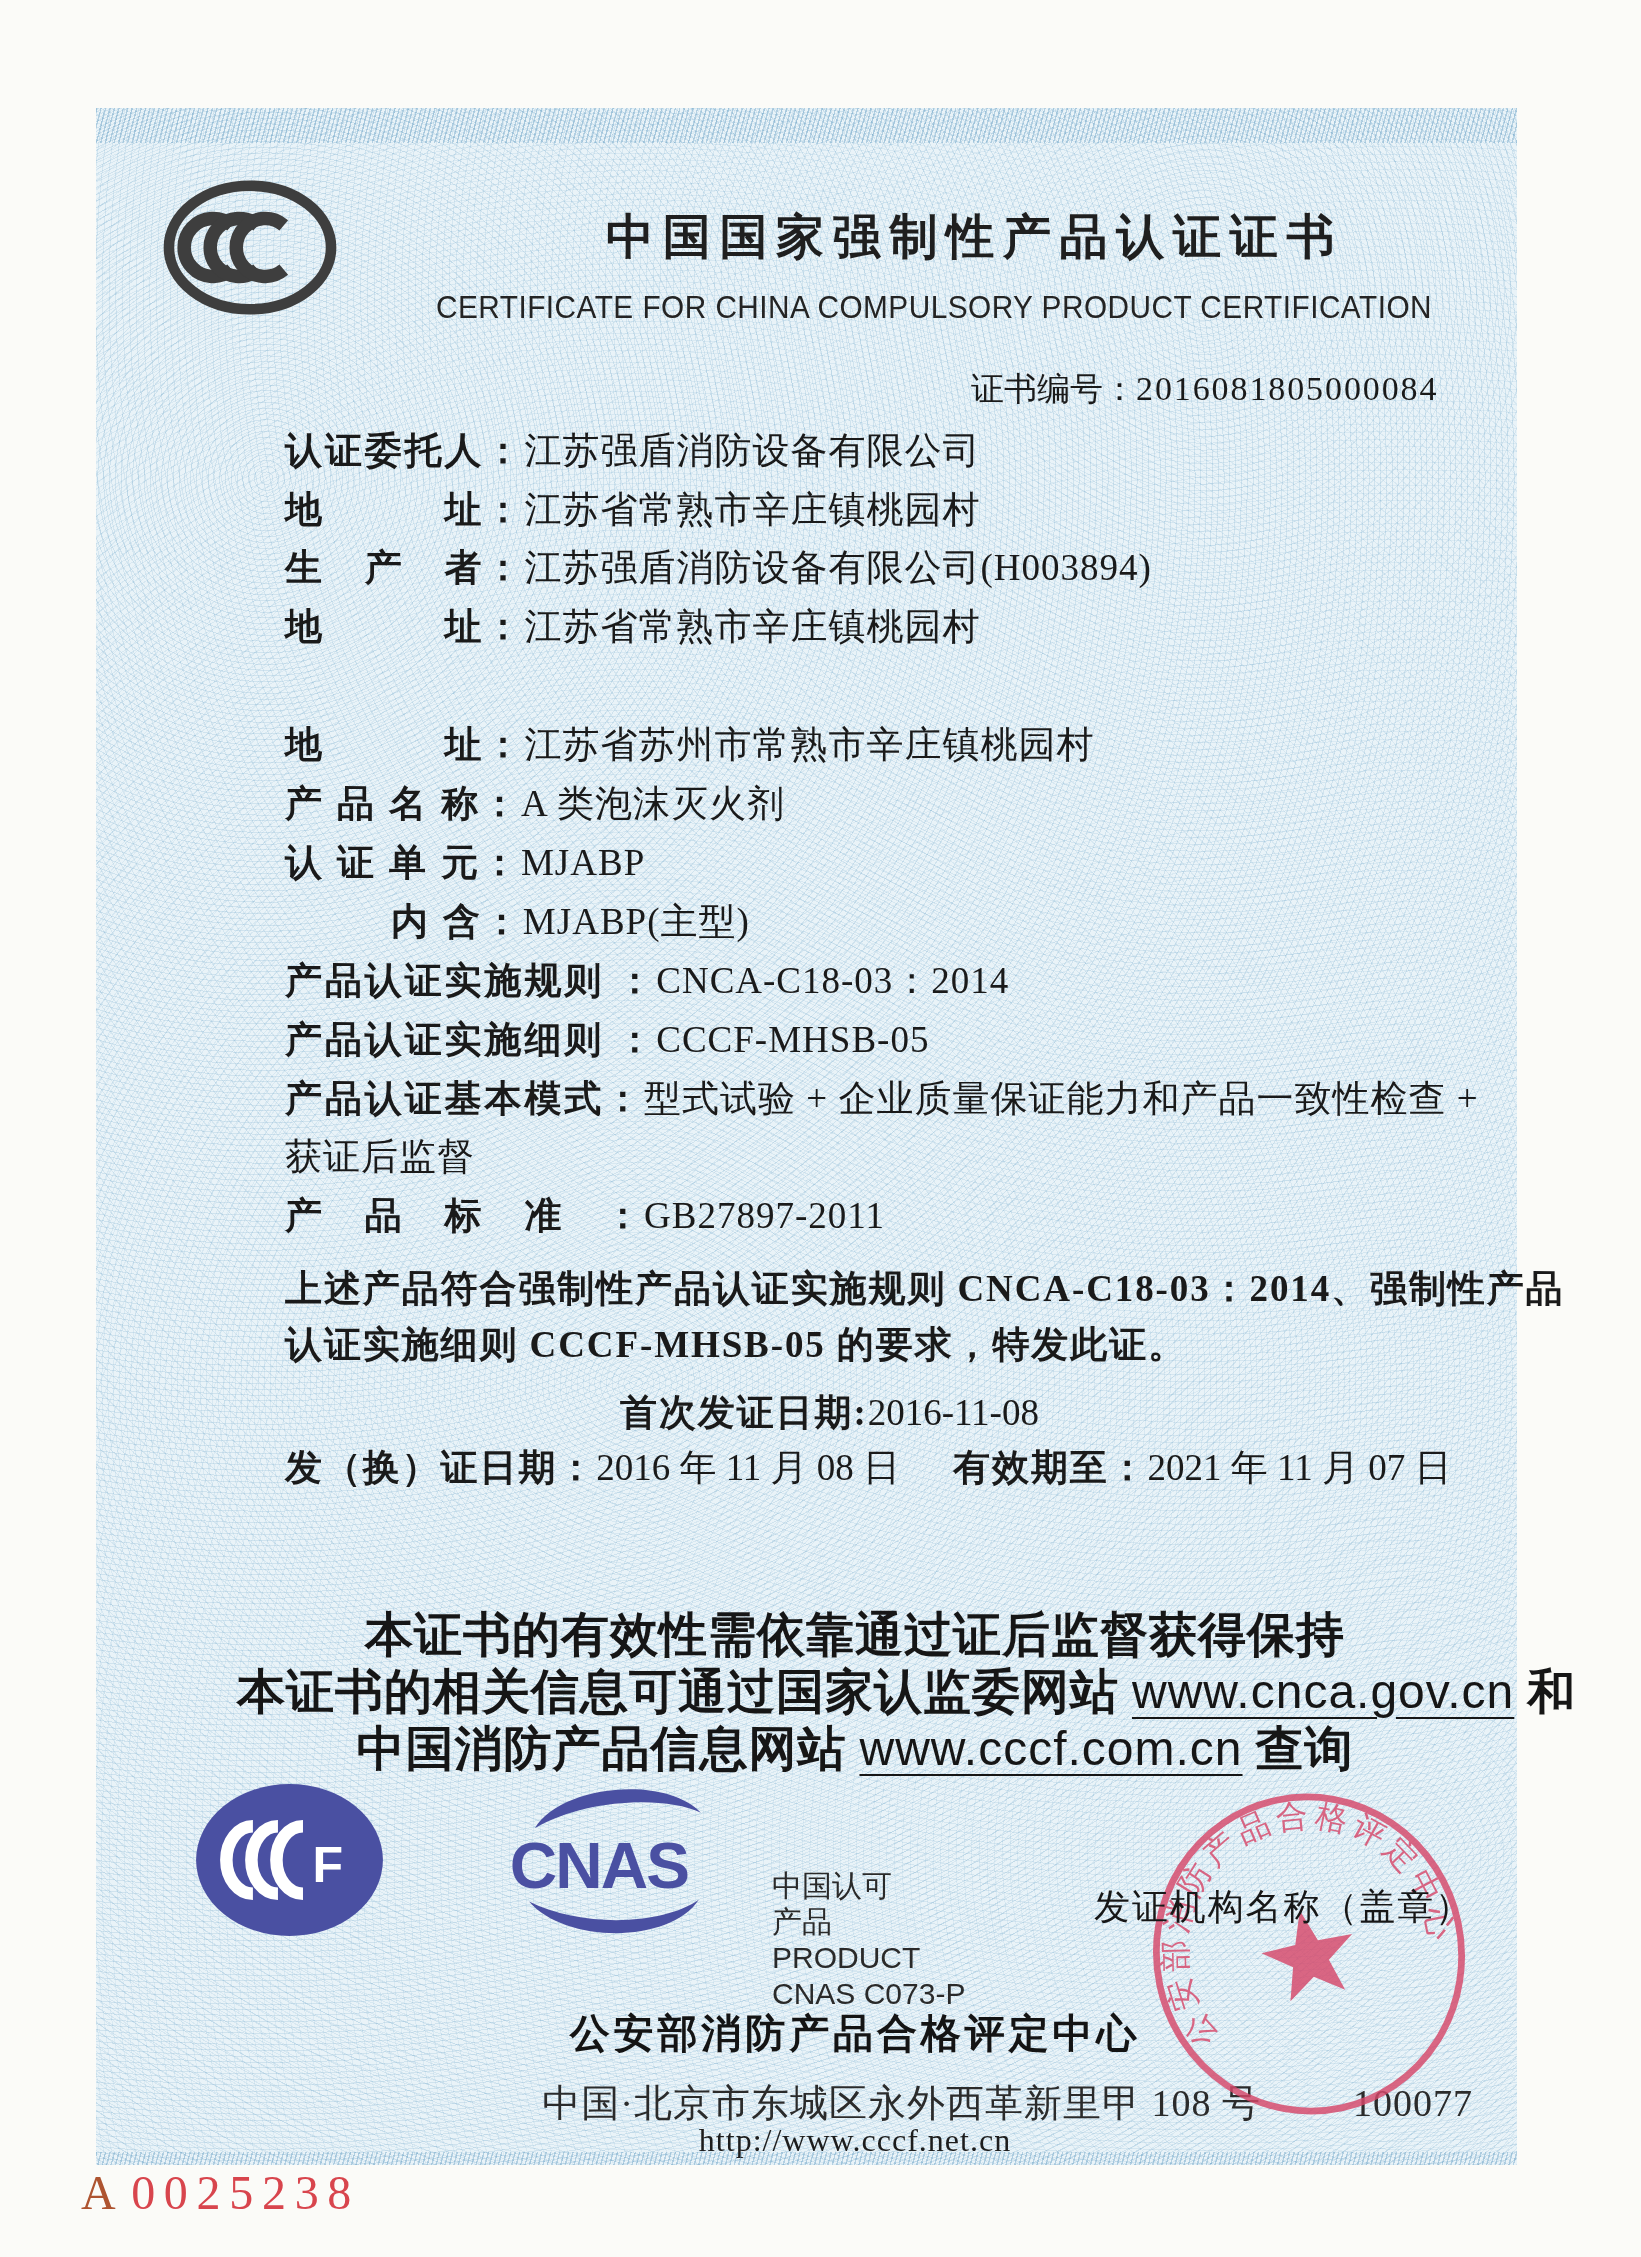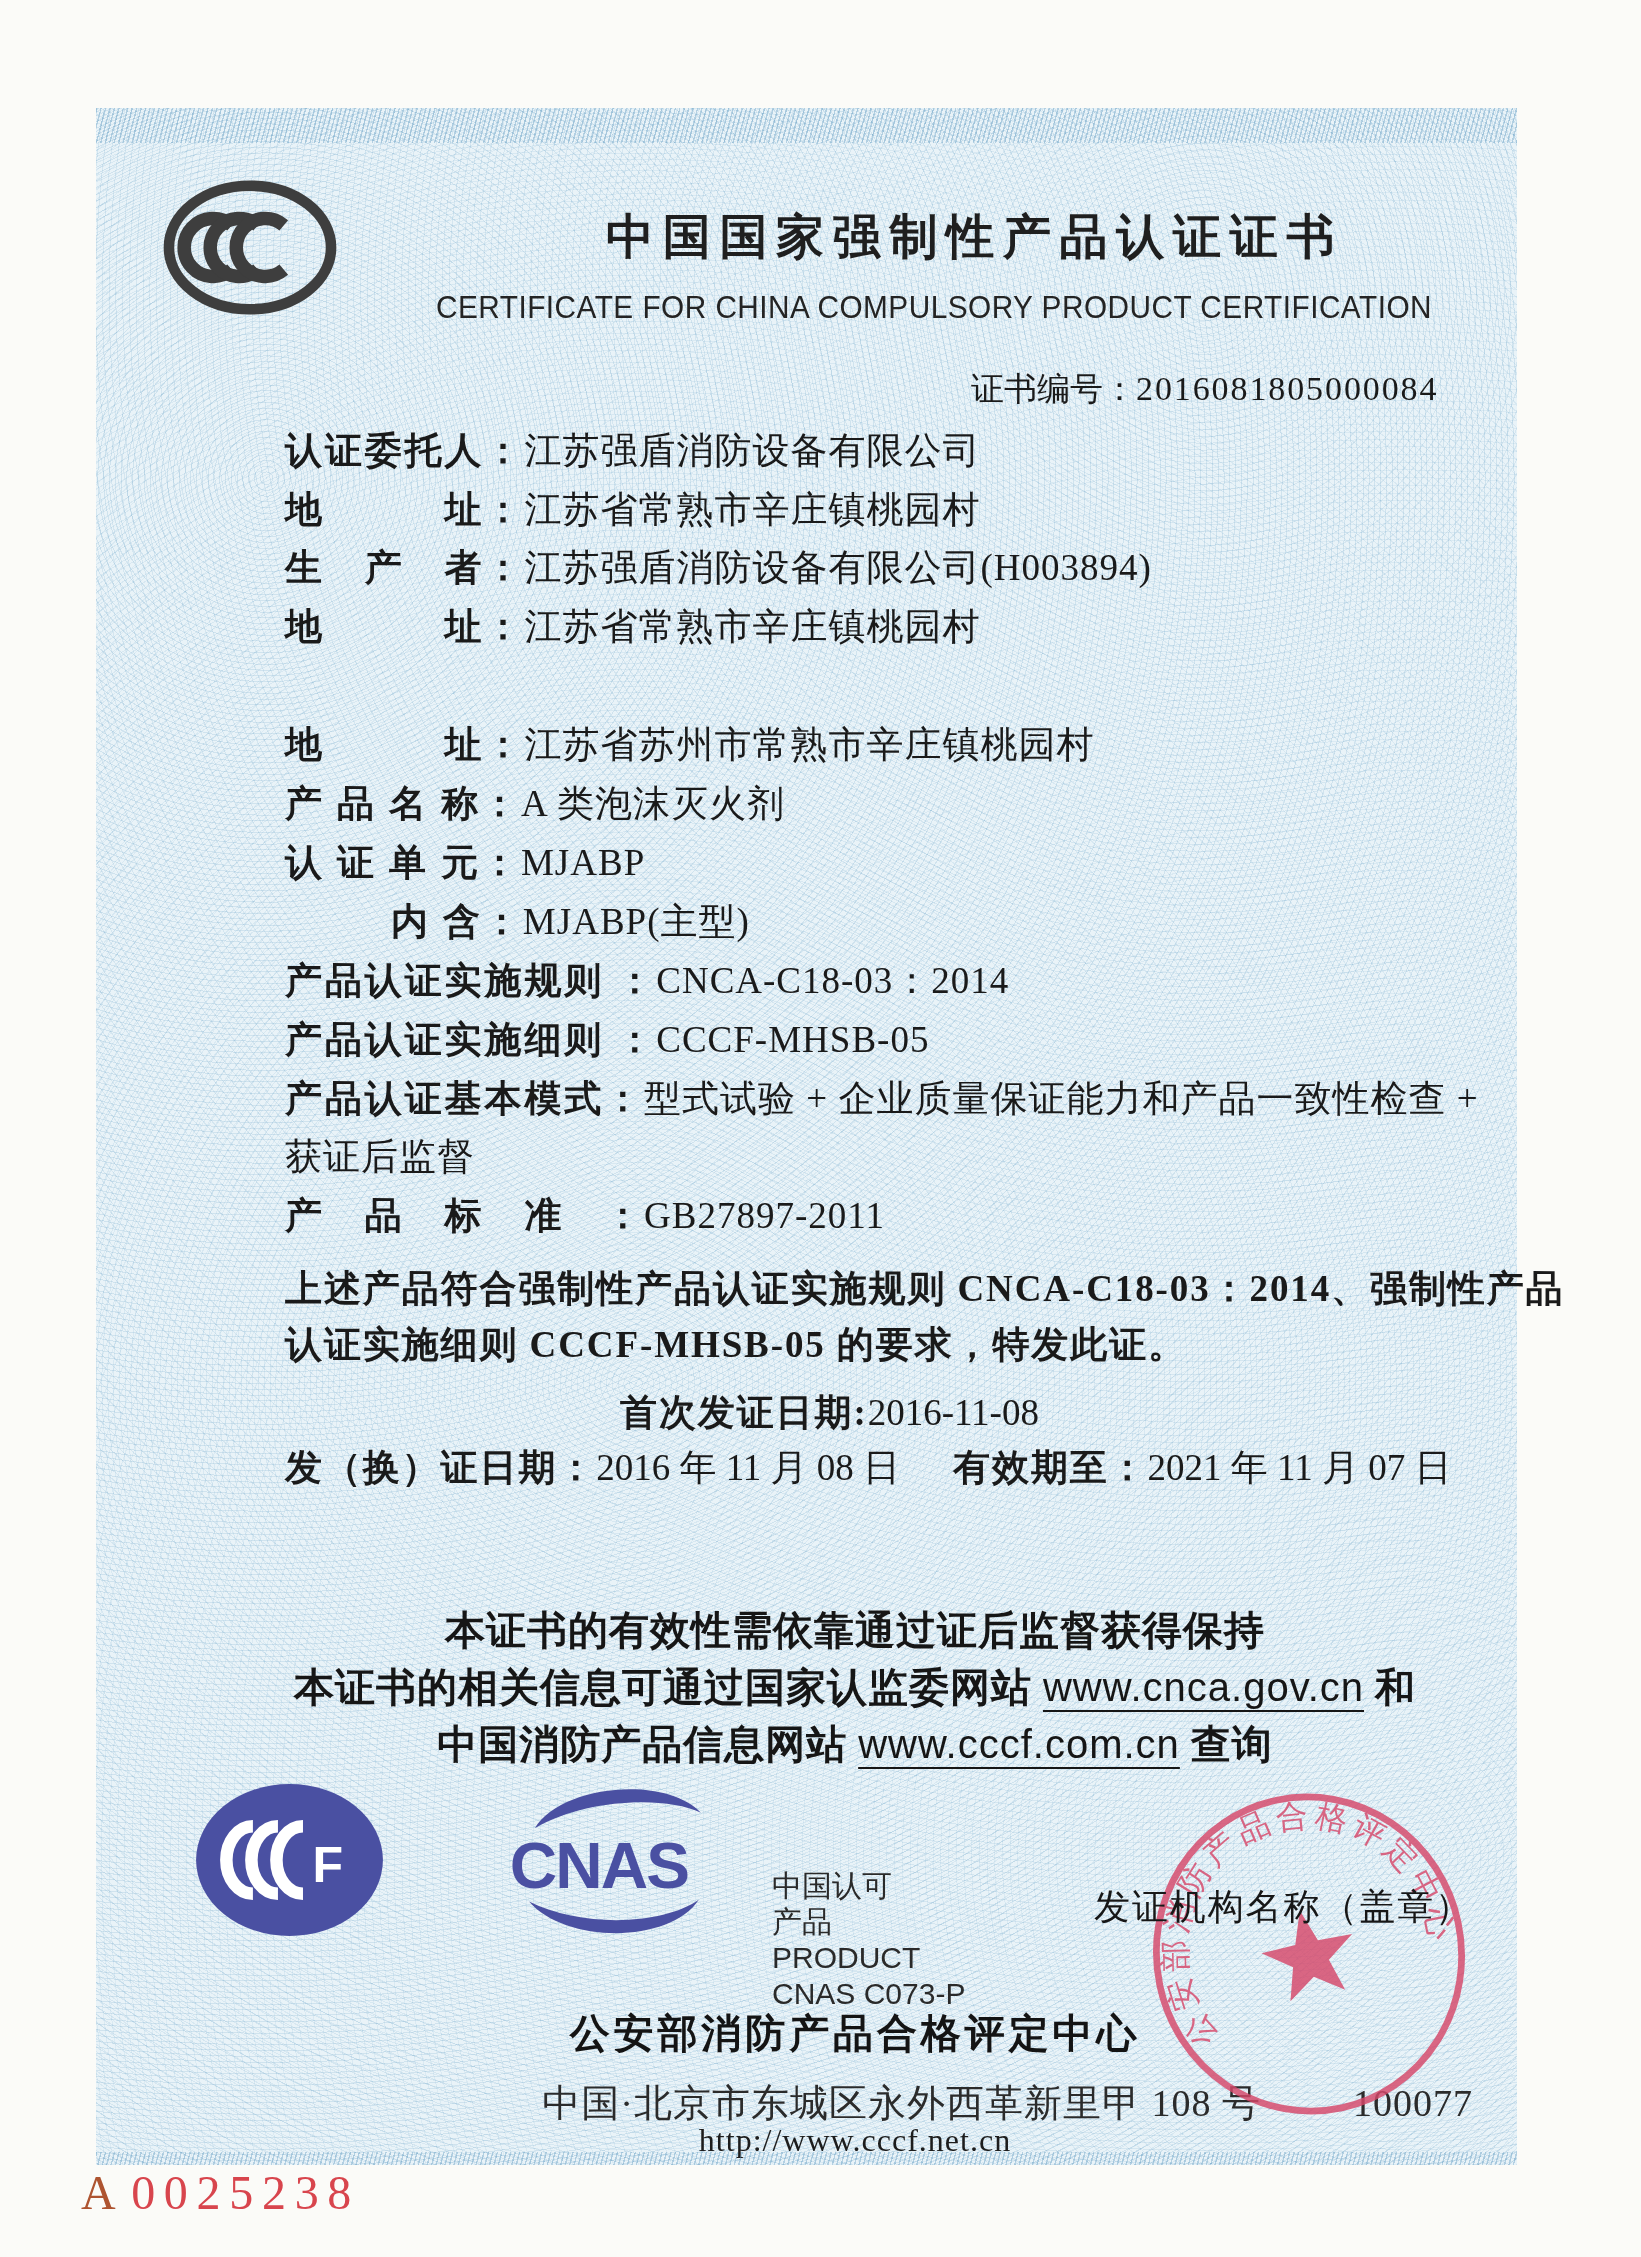--- a/index.html
+++ b/index.html
@@ -46,21 +46,21 @@
   .row{left:189px;font-size:37px;}
   .row .lbl{font-weight:bold;letter-spacing:2.9px;}
   .row .val{letter-spacing:1px;}
   .stmt{left:189px;font-size:37px;font-weight:bold;letter-spacing:1.9px;}
   .r-first{left:524px;top:1280px;font-size:37px;}
   .r-issue{left:189px;top:1335px;font-size:37px;}
   .bold{font-weight:bold;letter-spacing:1.9px;}
   .gap55{display:inline-block;width:53px;}
   
   .centercol{left:141px;width:1236px;text-align:center;white-space:nowrap;}
-  .notice{font-size:40px;letter-spacing:1px;font-weight:bold;color:#161616;}
+  .notice{font-size:48px;letter-spacing:1px;font-weight:bold;color:#161616;}
   .wlink{font-family:"Liberation Sans","DejaVu Sans",sans-serif;font-weight:normal;
          text-decoration:underline;text-decoration-thickness:2.4px;text-underline-offset:8.7px;color:#161616;}
   
   .cccf-logo{left:97px;top:1674px;width:193px;height:156px;}
   .cnas-logo{left:406px;top:1666px;width:224px;height:174px;}
   .accr{left:676px;top:1760px;font-size:30px;line-height:36px;white-space:nowrap;
         font-family:"Liberation Sans","DejaVu Sans",sans-serif;color:#2a2a2a;}
   .stamp-caption{left:998px;top:1775px;font-size:36px;letter-spacing:1.9px;color:#171717;z-index:5;}
   .stamp{left:1049px;top:1680px;width:328px;height:333px;z-index:4;}
   

